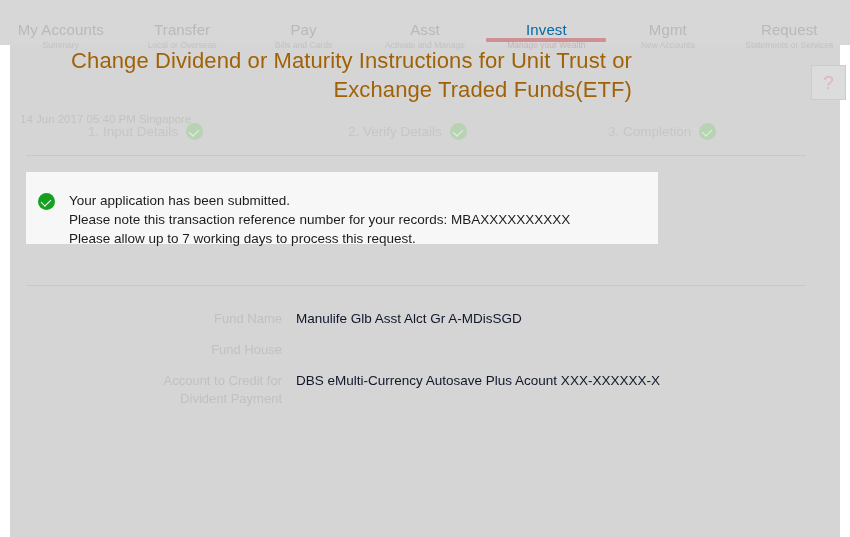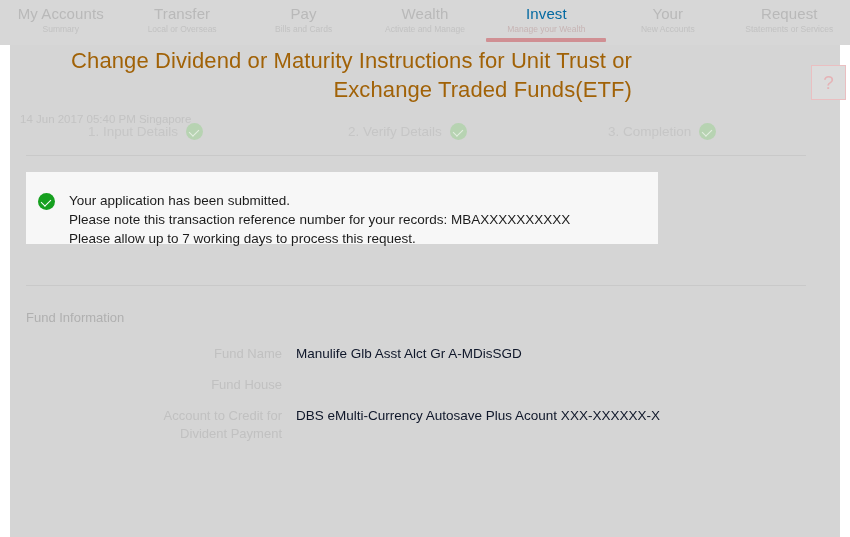--- a/index.html
+++ b/index.html
@@ -46,21 +46,21 @@
     align-items: flex-start;
   }
   .nav-tab {
     flex: 1 1 0;
     height: 45px;
     position: relative;
     display: flex;
     flex-direction: column;
     align-items: center;
     justify-content: flex-start;
-    padding-top: 4px;
+    padding-top: 20px;
     box-sizing: border-box;
     cursor: pointer;
   }
   .nav-tab .nav-title {
     font-size: 15px;
     line-height: 19px;
     color: #b9b9b9;
     letter-spacing: .1px;
     white-space: nowrap;
   }
@@ -270,30 +270,30 @@
       </div>
       <div class="nav-tab">
         <div class="nav-title">Transfer</div>
         <div class="nav-sub">Local or Overseas</div>
       </div>
       <div class="nav-tab">
         <div class="nav-title">Pay</div>
         <div class="nav-sub">Bills and Cards</div>
       </div>
       <div class="nav-tab">
-        <div class="nav-title">Wealth</div>
+        <div class="nav-title">Asst</div>
         <div class="nav-sub">Activate and Manage</div>
       </div>
       <div class="nav-tab active">
         <div class="nav-title">Invest</div>
         <div class="nav-sub">Manage your Wealth</div>
         <div class="nav-underline" style="background: rgb(208, 143, 147);"></div>
       </div>
       <div class="nav-tab">
-        <div class="nav-title">Your</div>
+        <div class="nav-title">Mgmt</div>
         <div class="nav-sub">New Accounts</div>
       </div>
       <div class="nav-tab">
         <div class="nav-title">Request</div>
         <div class="nav-sub">Statements or Services</div>
       </div>
     </nav>
 
   <div id="help-button">
     <span>?</span>
@@ -326,21 +326,20 @@
     <div id="message-lines">
         <div class="msg-line">Your application has been submitted.</div>
         <div class="msg-line">Please note this transaction reference number for your records: MBAXXXXXXXXXX</div>
         <div class="msg-line">Please allow up to 7 working days to process this request.</div>
       </div>
   </div>
 
   <div class="divider" id="divider-middle"></div>
 
   <div id="fund-section">
-    <div id="fund-section-title">Fund Information</div>
     <div id="fund-rows">
         <div class="fund-row">
           <div class="fund-label">Fund Name</div>
           <div class="fund-value">Manulife Glb Asst Alct Gr A-MDisSGD</div>
         </div>
         <div class="fund-row">
           <div class="fund-label">Fund House</div>
         </div>
         <div class="fund-row">
           <div class="fund-label">Account to Credit for

